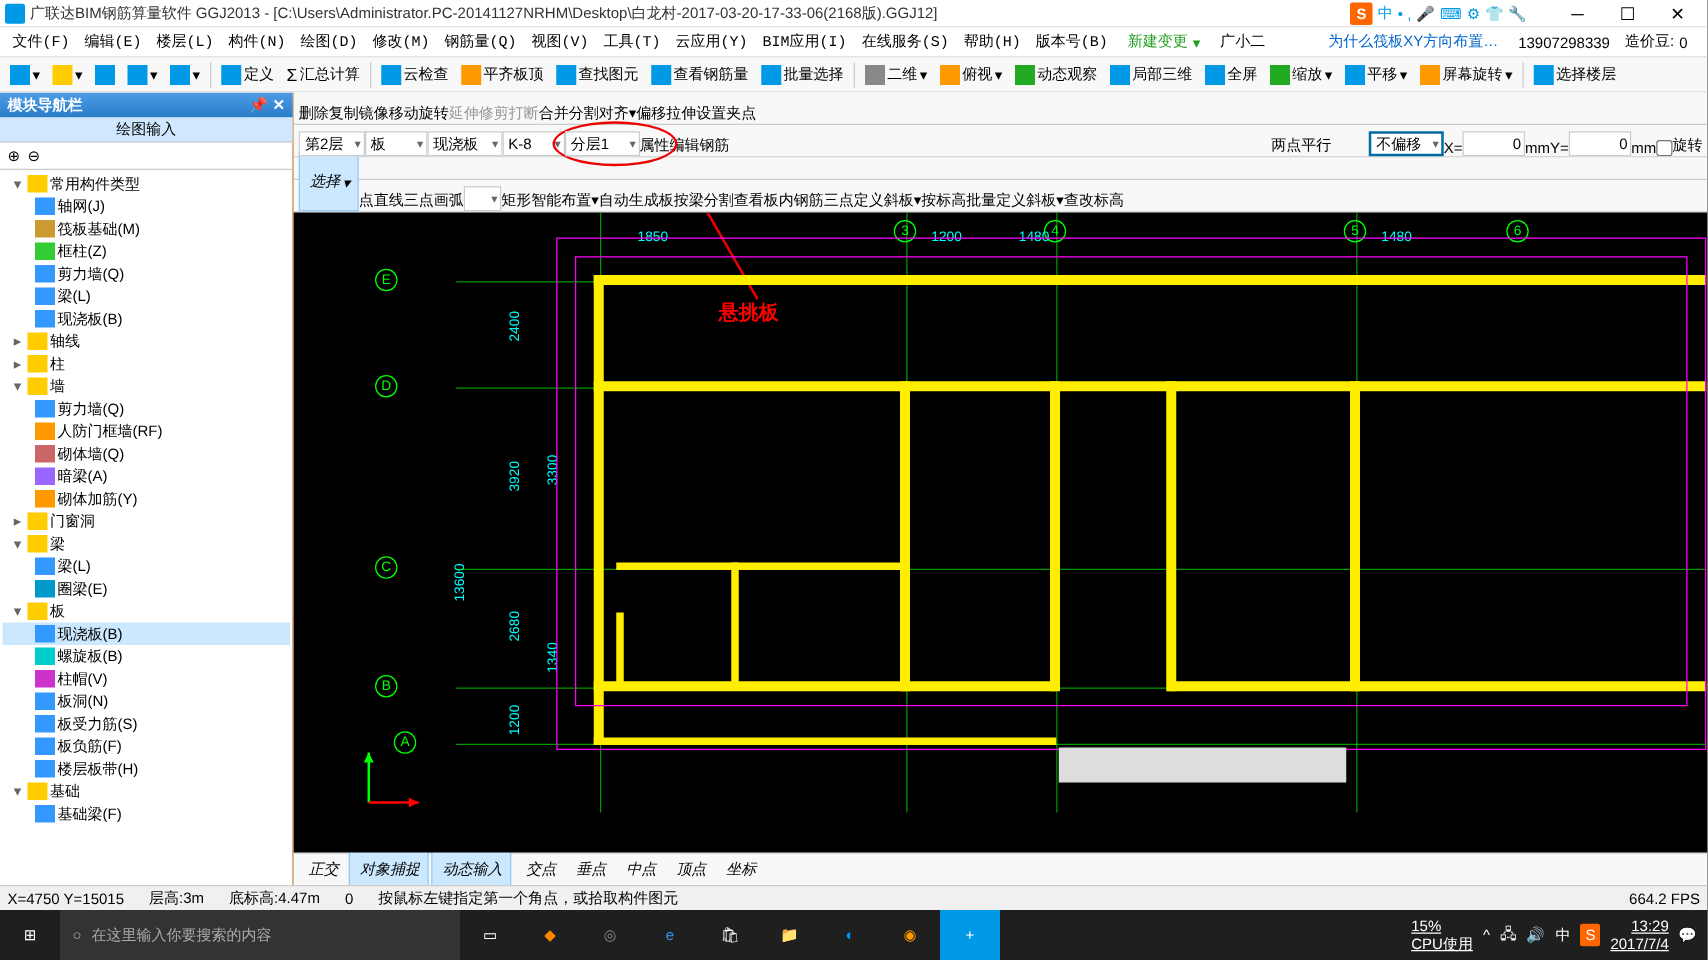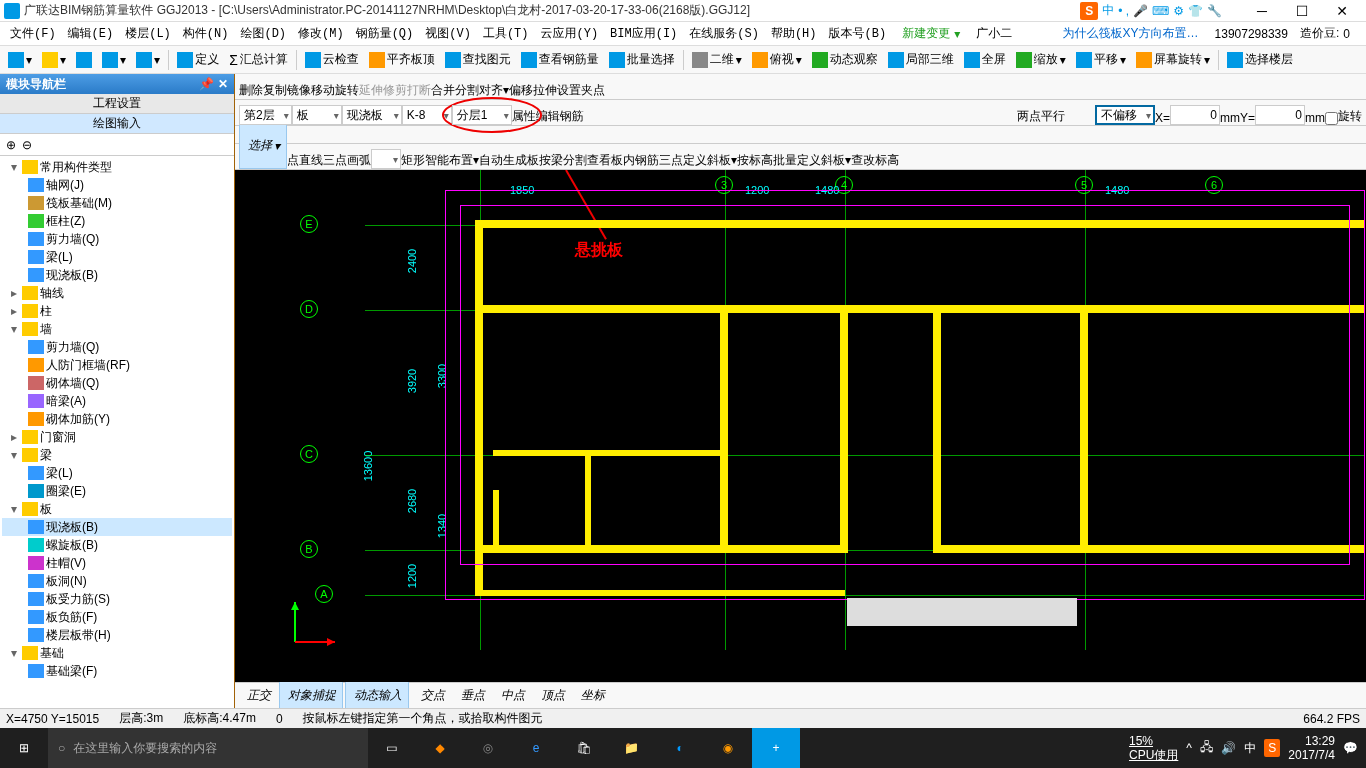--- a/index.html
+++ b/index.html
@@ -50,21 +50,21 @@
 .statusbar { height: 20px; background: #f0f0f0; display: flex; align-items: center; padding: 0 6px; border-top: 1px solid #ccc; gap: 20px; }
 .statusbar .status-item { white-space: nowrap; }
 .statusbar .spacer { flex: 1; }
 .taskbar { height: 40px; background: #1f1f1f; display: flex; align-items: center; color: #fff; }
 .taskbar .start { width: 48px; height: 40px; display: flex; align-items: center; justify-content: center; }
 .taskbar .search { display: flex; align-items: center; background: #333; height: 40px; width: 320px; padding: 0 10px; color: #aaa; gap: 8px; }
 .taskbar .task-icons { display: flex; gap: 0; }
 .taskbar .task-icon { width: 48px; height: 40px; display: flex; align-items: center; justify-content: center; }
 .taskbar .tray { margin-left: auto; display: flex; align-items: center; gap: 8px; padding: 0 8px; font-size: 11px; }
 .taskbar .cpu { text-align: left; line-height: 14px; text-decoration: underline; }
-.taskbar .clock { text-align: right; line-height: 14px; }
+.taskbar .clock { text-align: right; line-height: 14px; text-decoration: underline; }
 .red-circle { position: absolute; border: 2px solid #e00; border-radius: 50%; pointer-events: none; }
 .red-label { position: absolute; color: #f00; font-weight: bold; font-size: 16px; pointer-events: none; }
 .red-arrow { position: absolute; width: 2px; background: #e00; pointer-events: none; transform-origin: top; }
 .grid-line { position: absolute; background: rgba(0,255,0,0.6); }
 .wall { position: absolute; background: #ffee00; }
 .b2 { position: absolute; border: 1px solid #ff00ff; }
 .axis-label { position: absolute; color: #0f0; font-size: 11px; border: 1px solid #0f0; border-radius: 50%; width: 18px; height: 18px; display: flex; align-items: center; justify-content: center; }
 .dim-label { position: absolute; color: #0ff; font-size: 11px; }
 .ucs { position: absolute; left: 50px; bottom: 30px; }
 </style>
@@ -189,21 +189,20 @@
     </div>
 </div>
 
 <div class="main-area">
 
   <div class="left-panel">
     <div class="panel-title">
       <span>模块导航栏</span>
       <span class="pin">📌 ✕</span>
     </div>
-    <div class="panel-tab">工程设置</div>
     <div class="panel-tab" style="background:#d0e8ff">绘图输入</div>
     <div class="small-toolbar">
       <span>⊕</span>
       <span>⊖</span>
     </div>
     <div class="tree" id="tree">
         <div class="tree-row">
           <span class="tree-indent" style="width: 4px;"></span>
           <span class="tree-toggle">▾</span>
           <span class="tree-icon" style="background: rgb(255, 204, 0);"></span>

